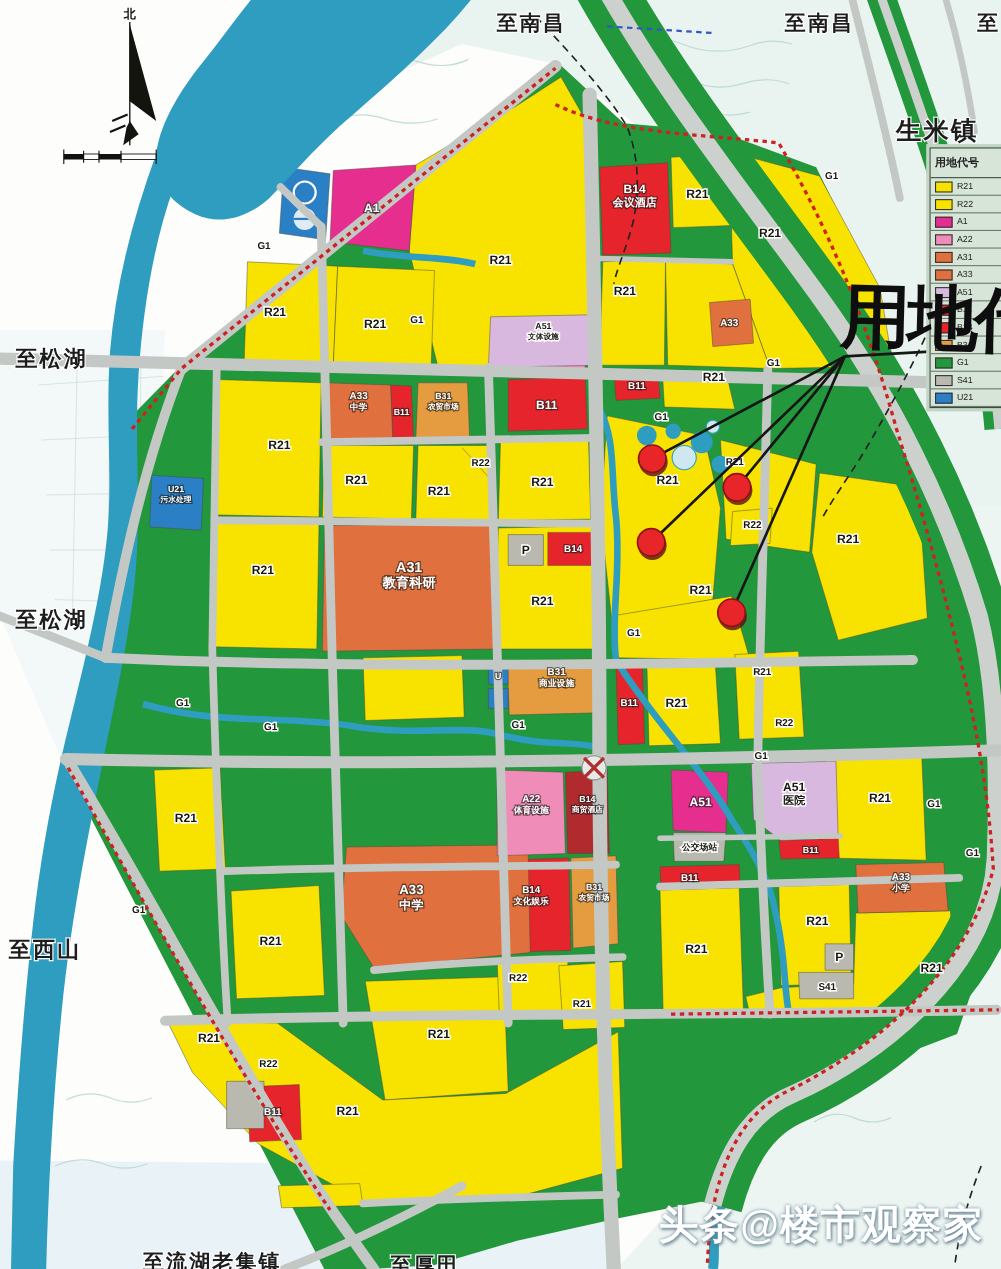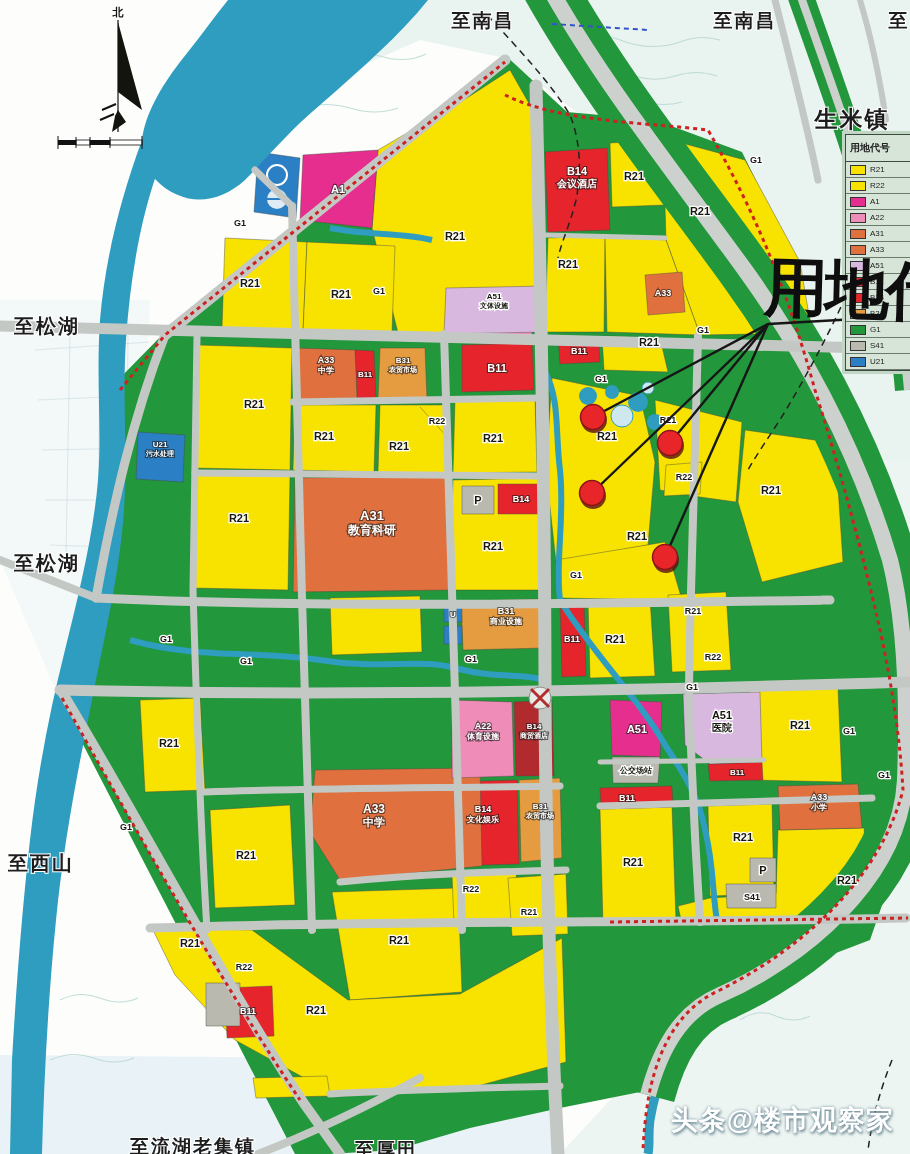--- a/index.html
+++ b/index.html
@@ -16,21 +16,21 @@
   .road{fill:none;stroke:#c4c8c4;stroke-linecap:round}
   .contour{fill:none;stroke:#b7d7d1;stroke-width:1.1;opacity:.85}
   .grid{stroke:#9fbcca;stroke-width:.8;opacity:.38}
   #legend{position:absolute;left:845px;top:134px;width:120px;background:#d6e5d8;
           border:1.5px solid #3d4a3f;box-shadow:0 0 0 3px #c2d6c5;font-size:8px;color:#222}
   #legend .lg-head{font-size:10px;font-weight:700;text-align:left;padding:6px 4px;border-bottom:1px solid #3d4a3f}
   #legend .lg-row{display:flex;align-items:center;gap:4px;padding:2.5px 4px;border-bottom:1px solid #6a7a6c}
   #legend .chip{display:inline-block;width:14px;height:8px;border:1px solid #333;flex:0 0 auto}
   #annotation{position:absolute;left:764px;top:246px;width:150px;overflow:hidden;white-space:nowrap;
               font-size:64px;font-weight:900;color:#0e0e0e;transform:rotate(1.5deg);letter-spacing:-3px}
-  #watermark{position:absolute;right:16px;bottom:16px;font-size:27px;font-weight:700;color:#ffffff;
+  #watermark{position:absolute;right:16px;bottom:16px;font-size:36px;font-weight:700;color:#ffffff;
              letter-spacing:1px;text-shadow:0 0 3px rgba(110,140,155,.95),1px 2px 3px rgba(90,120,135,.8)}
 </style>
 </head>
 <body>
 
 <svg id="map-svg" width="910" height="1154" viewBox="0 0 910 1154" xmlns="http://www.w3.org/2000/svg">
 
   <g>
     <rect x="0" y="0" width="910" height="1154" fill="#fdfdfc"></rect>
     <polygon points="240,0 910,0 910,460 820,460 740,300 640,160 505,58 420,40 330,80 250,40" fill="#e9f3ef"></polygon>

